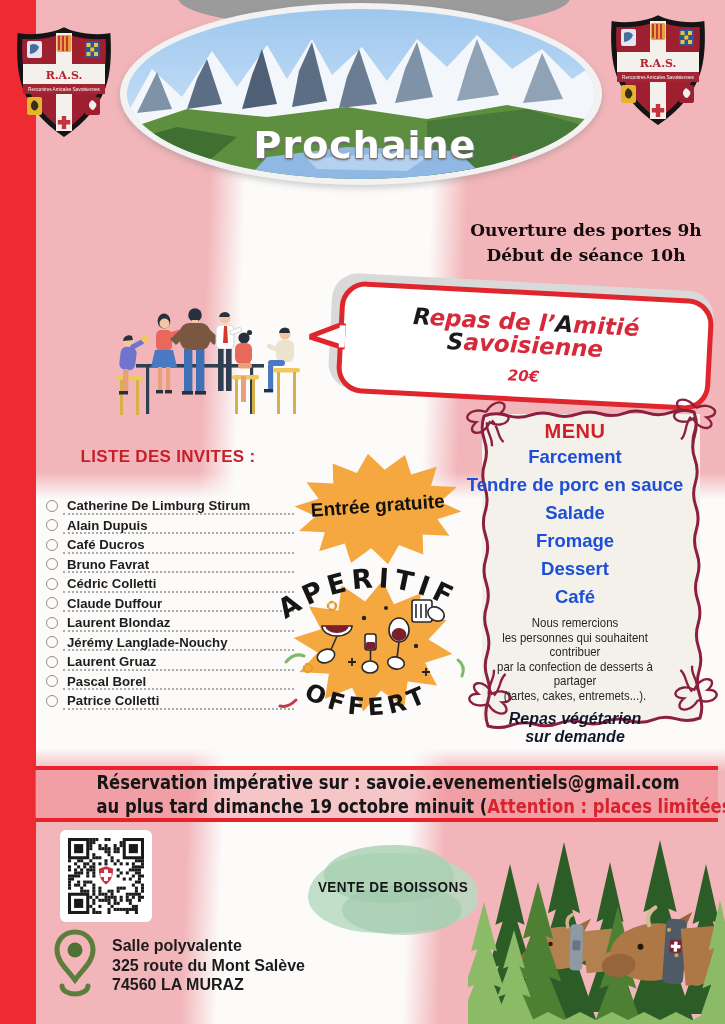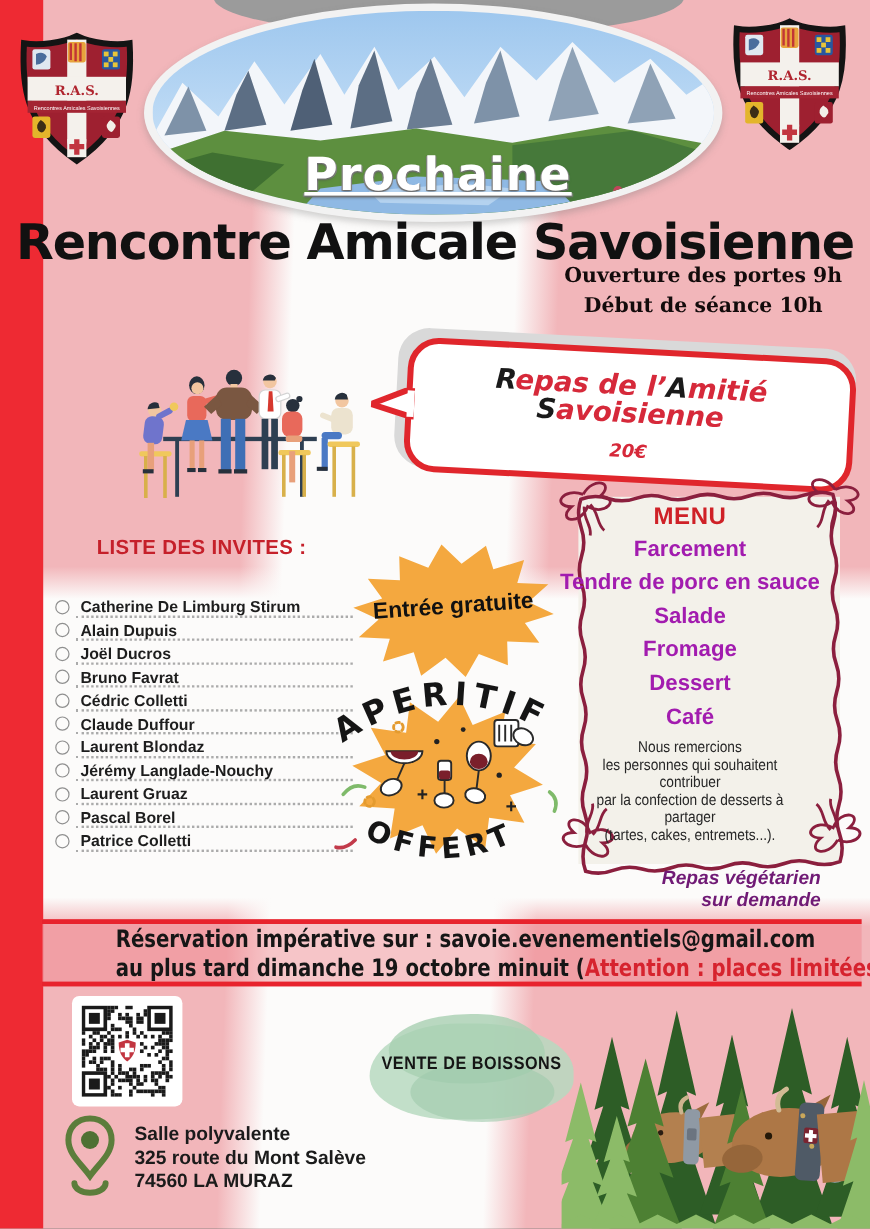--- a/index.html
+++ b/index.html
@@ -16,21 +16,21 @@
     background:linear-gradient(180deg,rgba(252,251,250,0) 0%,#fcfbfa 9%,#fcfbfa 92%,rgba(252,251,250,0) 100%);}
   .left-stripe{left:0;top:0;width:36px;height:1024px;background:#ee2a33;}
   .grey-arc{left:178px;top:-34px;width:392px;height:64px;background:#9b9b9b;border-radius:50%;}
 
   
   .hero-rim{left:120px;top:3px;width:482px;height:182px;border-radius:50%;background:#f2f2f2;
     box-shadow:0 3px 6px rgba(120,120,120,.35);}
   .hero-clip{left:127px;top:9px;width:468px;height:170px;border-radius:50%;overflow:hidden;}
   .pre-title{left:180px;top:126px;width:370px;text-align:center;color:#fff;
     font:bold 38px/1 "DejaVu Sans",sans-serif;letter-spacing:1px;
-    text-shadow:0 2px 2px rgba(80,80,80,.55),1px 1px 0 #8a8a8a,-1px 1px 0 #8a8a8a;text-decoration:underline;}
+    text-shadow:0 2px 2px rgba(80,80,80,.55),1px 1px 0 #8a8a8a,-1px 1px 0 #8a8a8a;}
 
   
   .main-title{left:0;top:182px;width:725px;text-align:center;color:#111;
     font:bold 41px/1 "DejaVu Sans",sans-serif;letter-spacing:-1px;}
   .date-line{left:48px;top:227px;width:420px;text-align:center;color:#ea3a43;
     font:bold 30px/1 "DejaVu Serif",serif;}
   .times{left:452px;top:218px;width:268px;text-align:center;color:#130b0b;
     font:bold 17px/25px "DejaVu Serif",serif;}
 
   
@@ -56,24 +56,24 @@
   .entree-wrap{left:293px;top:452px;width:170px;height:115px;transform:rotate(-4deg);}
   .entree-label{position:absolute;left:0;top:44px;width:170px;text-align:center;
     font:bold 19px/1 "Liberation Sans",sans-serif;color:#111;}
   .aperitif-wrap{left:266px;top:542px;width:214px;height:196px;}
 
   
   .menu-box{left:466px;top:396px;width:250px;height:340px;}
   .menu-paper{position:absolute;left:16px;top:18px;width:218px;height:306px;background:#f3f1ea;}
   .menu-content{position:absolute;left:0;top:18px;width:218px;height:306px;padding-top:5px;text-align:center;}
   .menu-title{font:bold 20px/24px "Liberation Sans",sans-serif;color:#cf2127;letter-spacing:.5px;}
-  .menu-item{font:bold 18.5px/28px "Liberation Sans",sans-serif;color:#a21caf;}
+  .menu-item{font:bold 18.5px/28px "Liberation Sans",sans-serif;color:#1d4ed8;}
   .menu-note{margin-top:5px;font:500 13px/14.5px "Liberation Sans",sans-serif;color:#262626;
     transform:scaleX(.88);transform-origin:center;}
-  .menu-veg{margin-top:21px;font:bold italic 16px/18px "Liberation Sans",sans-serif;color:#701a75;text-align:right;}
+  .menu-veg{margin-top:7px;font:bold italic 16px/18px "Liberation Sans",sans-serif;color:#0f172a;}
 
   
   .resa{left:35px;top:766px;width:683px;height:56px;background:rgba(240,130,140,.45);
     border-top:4px solid #e8232d;border-bottom:4px solid #e8232d;
     display:flex;flex-direction:column;justify-content:center;text-align:center;}
   .resa-line{font:bold 20px/24px "DejaVu Sans",sans-serif;color:#161616;
     transform:scaleX(.82);transform-origin:center;white-space:nowrap;}
   .resa-red{color:#d6232e;}
 
   
@@ -182,21 +182,20 @@
       <rect x="72.5" y="26" width="4" height="4" fill="#e7c53a"></rect>
     <rect x="80" y="26" width="4" height="4" fill="#e7c53a"></rect>
     <rect x="13" y="71" width="15" height="18" rx="2" fill="#e3b52b"></rect>
       <path d="M20,74 q-5,4 -2,9 q3,3 5,0 q4,-5 -3,-9 z" fill="#3a2d16"></path>
     <rect x="71" y="71" width="15" height="18" rx="2" fill="#9e2030"></rect>
       <path d="M78,74 q-5,4 -2,8 q3,4 5,0 q4,-4 -3,-8 z" fill="#f2efe8"></path>
     <path d="M50,87 l8,3 c0,7 -3,11 -8,14 c-5,-3 -8,-7 -8,-14 z" fill="#f4f1ec"></path>
     <path d="M47.8,90 h4.4 v4 h4 v4.4 h-4 v4.6 h-4.4 v-4.6 h-4 v-4.4 h4 z" fill="#c23540"></path>
   </svg>
 
-  <div class="abs main-title">Rencontre Amicale Savoisienne</div>
   <div class="abs times">
     <div>Ouverture des portes 9h</div>
     <div>Début de séance 10h</div>
   </div>
 
   <div class="abs bubble-shadow"></div>
   <div class="abs bubble">
     <svg class="bubble-tail" width="36" height="26" viewBox="0 0 36 26">
       <polygon points="34,0 0,15 34,24" fill="#ffffff" stroke="#e0262c" stroke-width="5"></polygon>
       <rect x="30" y="2" width="6" height="22" fill="#ffffff"></rect>
@@ -278,21 +277,21 @@
         <span class="g-name">Catherine De Limburg Stirum</span>
       </div>
     <div class="g-row">
         <span class="g-dots"></span>
         <span class="g-circle"></span>
         <span class="g-name">Alain Dupuis</span>
       </div>
     <div class="g-row">
         <span class="g-dots"></span>
         <span class="g-circle"></span>
-        <span class="g-name">Joël Ducros</span>
+        <span class="g-name">Café Ducros</span>
       </div>
     <div class="g-row">
         <span class="g-dots"></span>
         <span class="g-circle"></span>
         <span class="g-name">Bruno Favrat</span>
       </div>
     <div class="g-row">
         <span class="g-dots"></span>
         <span class="g-circle"></span>
         <span class="g-name">Cédric Colletti</span>

